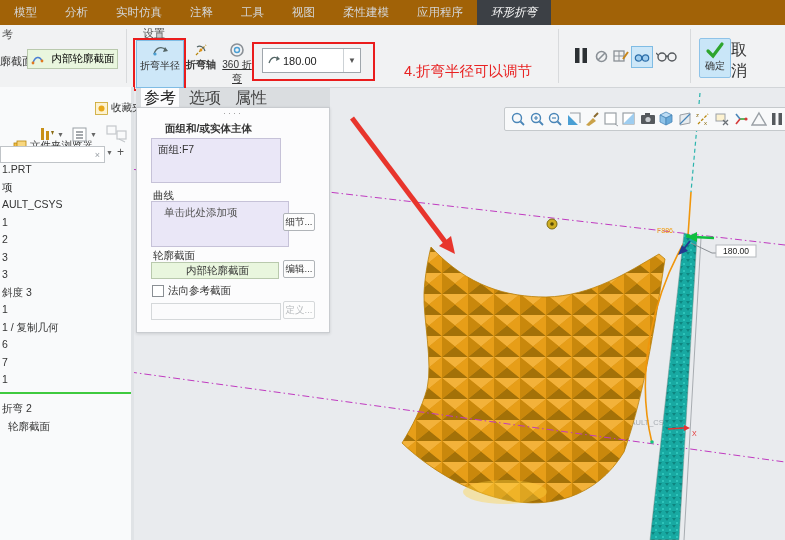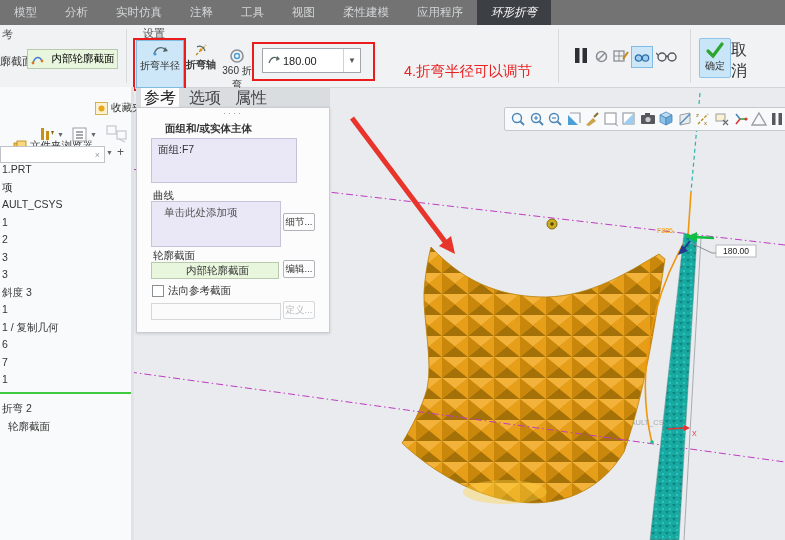--- a/index.html
+++ b/index.html
@@ -1,21 +1,21 @@
 <!DOCTYPE html>
 <html><head>
 <meta charset="utf-8">
 <style>
   html,body{margin:0;padding:0;}
   .app{position:relative;width:785px;height:540px;overflow:hidden;
        background:#e9ebee;font-family:"Liberation Sans","DejaVu Sans",sans-serif;
        -webkit-font-smoothing:antialiased;}
   .abs{position:absolute;}
   
-  .tabbar{position:absolute;top:0;left:0;right:0;height:25px;background:#737373;
+  .tabbar{position:absolute;top:0;left:0;right:0;height:25px;background:#a16207;
           display:flex;align-items:center;}
   .rtab{color:#d4d6d8;font-size:11.5px;padding:0 14px;line-height:25px;white-space:nowrap;}
   .rtab.active{color:#fff;font-style:italic;background:#3c4045;}
   
   .ribbon{position:absolute;top:25px;left:0;right:0;height:62px;background:#f1f2f3;
           border-bottom:1px solid #d2d5d8;}
   .grplabel{position:absolute;font-size:11px;color:#555;}
   .rbtn{position:absolute;display:flex;flex-direction:column;align-items:center;
         justify-content:flex-start;font-size:10px;color:#333;text-align:center;}
   .rbtn.sel{background:#cde7f8;border:1px solid #7fbce4;}
@@ -174,21 +174,21 @@
 
     <div class="rbtn" style="left:184px;top:15px;width:34px;height:46px;font-weight:bold;">
       <svg class="gico" style="margin-top:2px;" viewBox="0 0 16 16">
         <line x1="3" y1="13" x2="13" y2="3" stroke="#b8860b" stroke-width="1.3" stroke-dasharray="3 1.5"></line>
         <path d="M4,5 C7,3 11,5 12,9" fill="none" stroke="#566" stroke-width="1.2"></path>
         <circle cx="8" cy="8" r="1.4" fill="#e09112"></circle>
       </svg>
       <span>折弯轴</span>
     </div>
 
-    <div class="rbtn" style="left:220px;top:21px;width:34px;height:46px;">
+    <div class="rbtn" style="left:220px;top:15px;width:34px;height:46px;text-decoration:underline;">
       <svg class="gico" style="margin-top:2px;" viewBox="0 0 16 16">
         <circle cx="8" cy="8" r="6" fill="none" stroke="#8a9096" stroke-width="1.6"></circle>
         <circle cx="8" cy="8" r="2.5" fill="none" stroke="#4a9fd4" stroke-width="1.4"></circle>
       </svg>
       <span style="width:32px;">360 折弯</span>
     </div>
 
     <div class="combo" style="left:262px;top:23px;width:97px;height:23px;">
       <svg style="width:13px;height:13px;margin:0 3px 0 4px;" viewBox="0 0 13 13">
         <path d="M2,9 C4,3 8,2 11,5" fill="none" stroke="#566" stroke-width="1.2"></path>
@@ -380,26 +380,26 @@
   <div class="ptabstrip">
     <span class="ptab active" style="left:5px;">参考</span>
     <span class="ptab" style="left:50px;">选项</span>
     <span class="ptab" style="left:96px;">属性</span>
   </div>
 
   <div class="panel">
     <span class="dots" style="left:86px;top:0;">····</span>
 
     <span class="plabel" style="left:28px;top:14px;font-weight:bold;">面组和/或实体主体</span>
-    <div class="pbox" style="left:14px;top:30px;width:128px;height:43px;padding-left:16px;">
+    <div class="pbox" style="left:14px;top:30px;width:128px;height:43px;">
       <span style="position:absolute;left:6px;top:4px;">面组:F7</span>
     </div>
 
     <span class="plabel" style="left:16px;top:81px;">曲线</span>
-    <div class="pbox" style="left:14px;top:93px;width:128px;height:44px;">
+    <div class="pbox" style="left:14px;top:93px;width:128px;height:44px;padding-left:8px;">
       <span style="position:absolute;left:12px;top:4px;color:#555;">单击此处添加项</span>
     </div>
     <div class="pbtn" style="left:146px;top:105px;width:30px;height:16px;">细节...</div>
 
     <span class="plabel" style="left:16px;top:141px;">轮廓截面</span>
     <div class="greenfield" style="left:14px;top:154px;width:128px;height:17px;">
       <span>内部轮廓截面</span>
     </div>
     <div class="pbtn" style="left:146px;top:152px;width:30px;height:16px;">编辑...</div>
 

